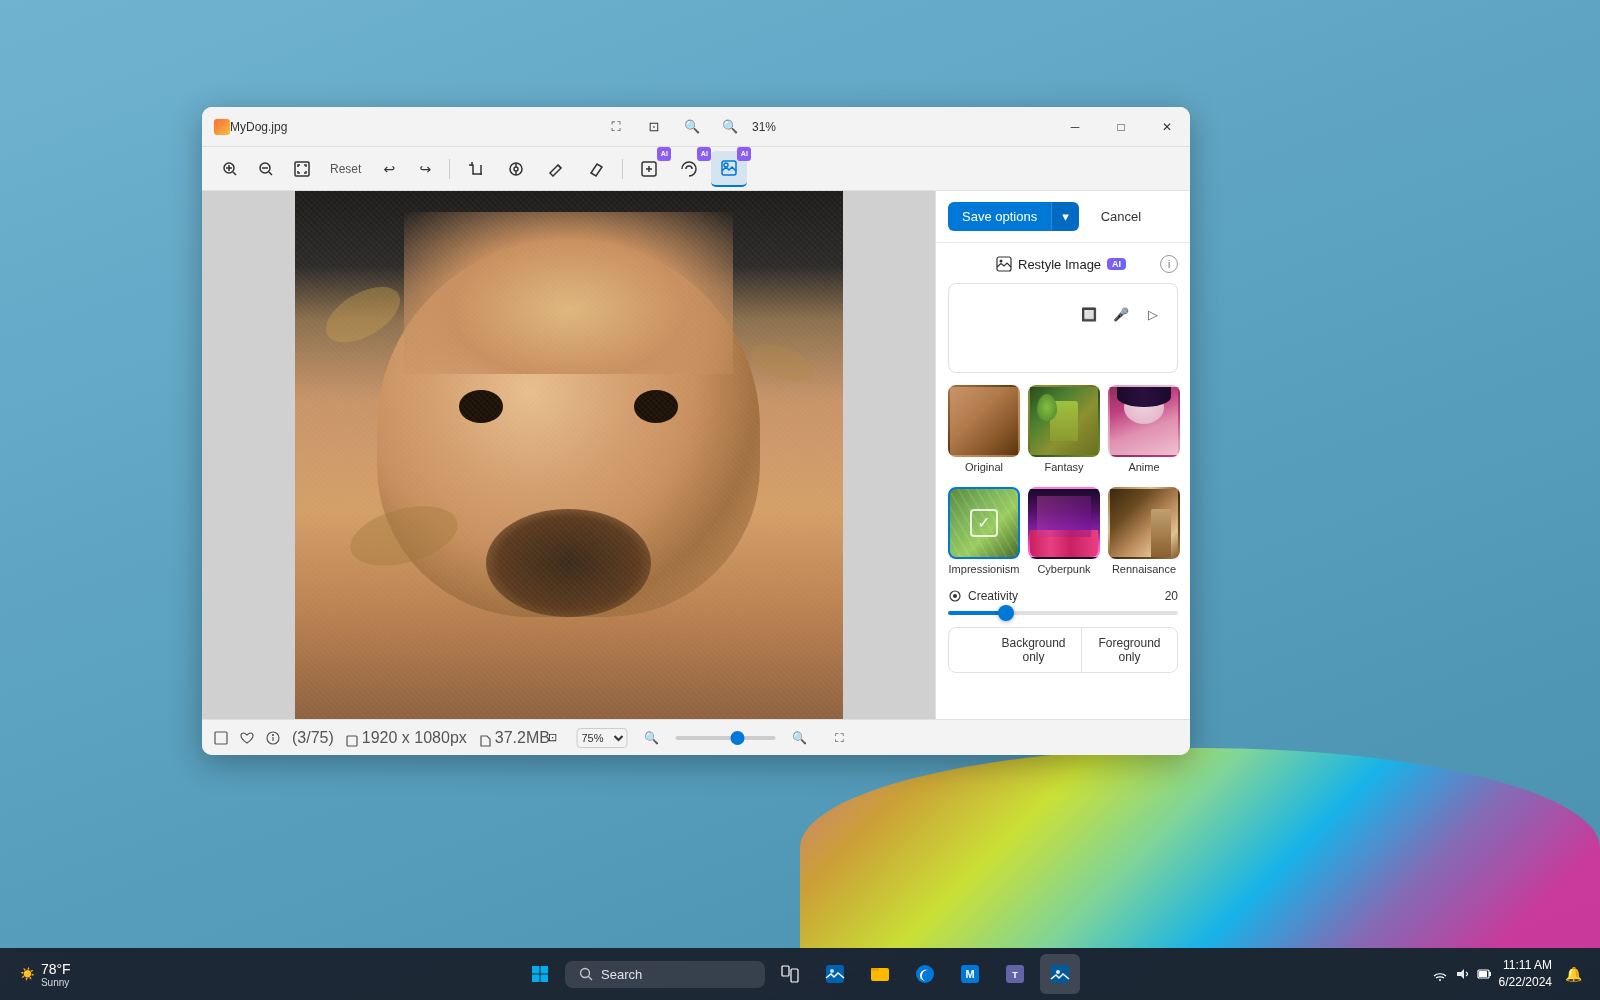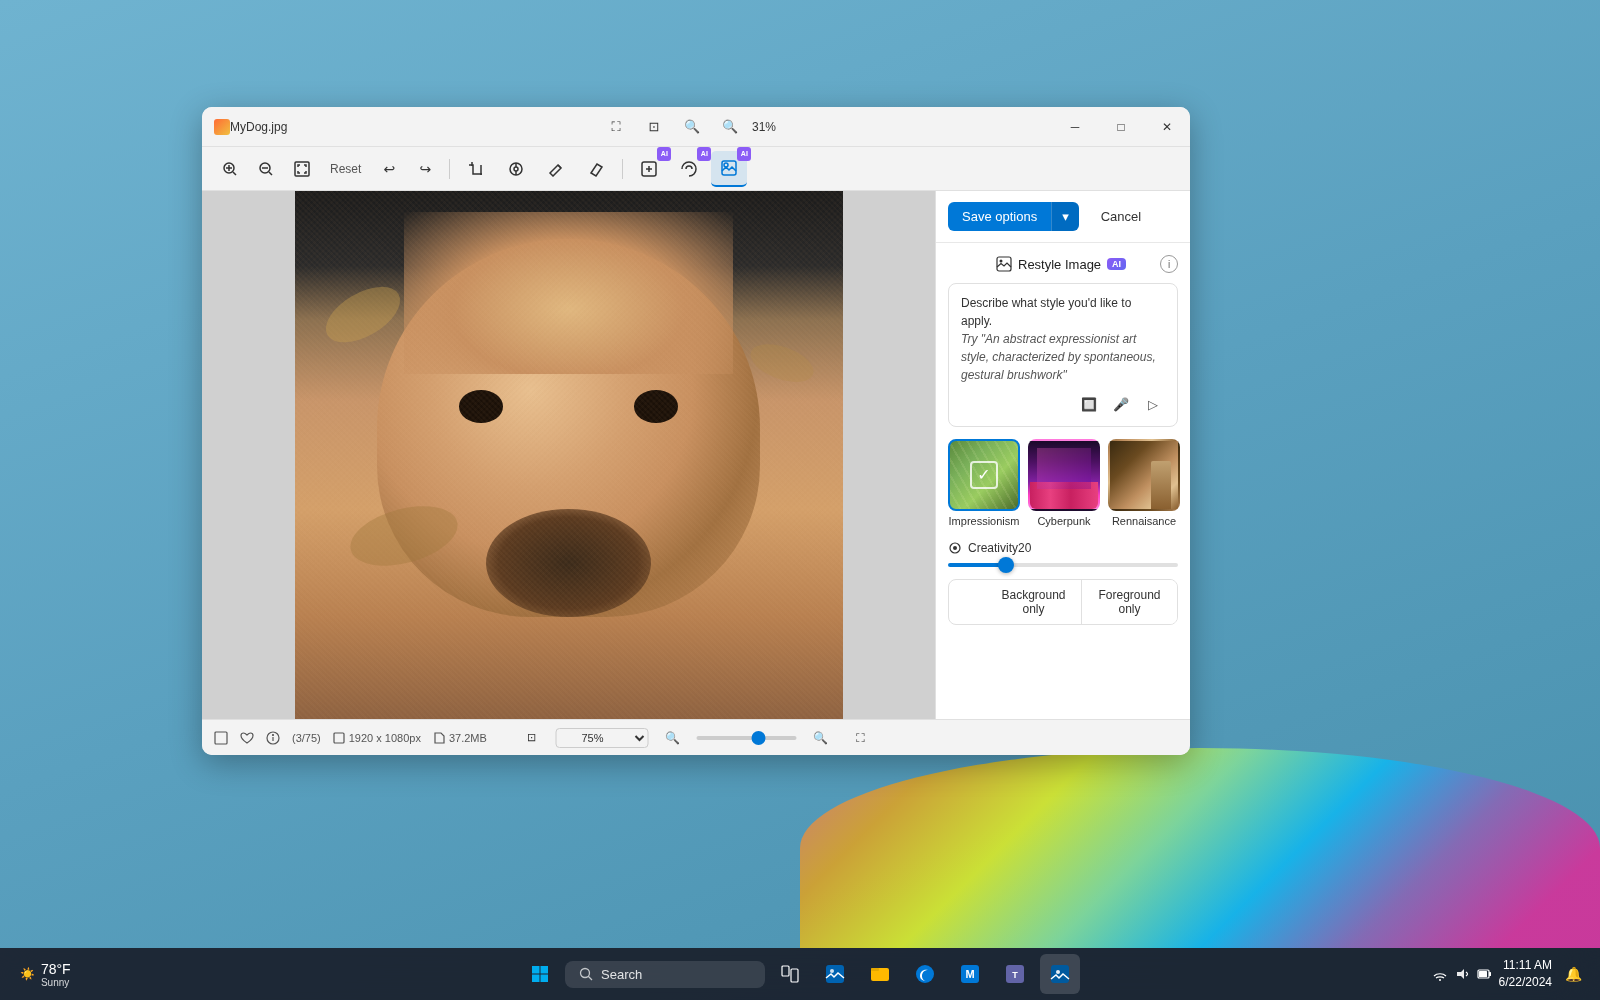--- a/index.html
+++ b/index.html
@@ -276,40 +276,40 @@
       display: flex;
       align-items: center;
       padding: 0 12px;
       gap: 12px;
     }
 
     .status-item {
       display: flex;
       align-items: flex-end;
       gap: 4px;
-      font-size: 11px;
+      font-size: 16px;
       color: #555;
     }
 
     .zoom-control {
       display: flex;
       align-items: center;
       gap: 8px;
       position: absolute;
       left: 50%;
       transform: translateX(-50%);
     }
 
     .zoom-select {
       font-size: 11px;
       color: #333;
       background: transparent;
       border: 1px solid #ccc;
       border-radius: 4px;
-      padding: 2px 21px;
+      padding: 2px 0;
       cursor: pointer;
     }
 
     .zoom-slider {
       width: 100px;
       height: 4px;
       background: #ccc;
       border-radius: 2px;
       position: relative;
     }
@@ -508,20 +508,21 @@
     .thumb-renaissance { background: linear-gradient(135deg, #8b7355, #c4a882, #2a1a0a, #6b5a3a); }
 
     
     .creativity-section {
       margin-bottom: 12px;
     }
 
     .creativity-header {
       display: flex;
       align-items: center;
+      justify-content: space-between;
       margin-bottom: 8px;
     }
 
     .creativity-label {
       display: flex;
       align-items: center;
       gap: 6px;
       font-size: 12px;
       color: #333;
     }
@@ -770,31 +771,50 @@
               <circle cx="5" cy="5" r="1.5" fill="#333"></circle>
               <polyline points="1,11 5,7.5 8,10 11,7 15,11" stroke="#333" stroke-width="1.2" fill="none"></polyline>
             </svg>
             <span>Restyle Image</span>
             <span class="ai-badge-purple">AI</span>
           </div>
           <div class="info-icon">i</div>
         </div>
 
         <div class="prompt-area">
-          <div class="prompt-placeholder">
-            <span>Describe what style you'd like to apply.</span><br>
-            <em>Try "An abstract expressionist art style, characterized by spontaneous, gestural brushwork"</em>
-          </div>
           <div class="prompt-actions">
             <button class="prompt-action-btn">🔲</button>
             <button class="prompt-action-btn">🎤</button>
             <button class="prompt-action-btn">▷</button>
           </div>
         </div>
 
+        <div class="style-grid">
+
+          <div class="style-item">
+            <div class="style-thumb thumb-original" style="background: linear-gradient(135deg, #c8956a 0%, #b07a4a 40%, #8b5a2b 70%, #5a3510 100%);"></div>
+            <span class="style-label">Original</span>
+          </div>
+
+          <div class="style-item">
+            <div class="style-thumb thumb-fantasy" style="background: linear-gradient(135deg, #2a4a20 0%, #4a8030 30%, #8b9030 60%, #6b7020 100%); position:relative; overflow:hidden;">
+              <div style="position:absolute; top:20%; left:30%; width:40%; height:60%; background: linear-gradient(180deg, #a0c040, #8a9a30); border-radius: 3px 3px 0 0;"></div>
+              <div style="position:absolute; top:10%; left:10%; width:30%; height:40%; background: radial-gradient(ellipse, #80c040, #50802a); border-radius: 50% 50% 50% 50% / 60% 60% 40% 40%;"></div>
+            </div>
+            <span class="style-label">Fantasy</span>
+          </div>
+
+          <div class="style-item">
+            <div class="style-thumb thumb-anime" style="background: linear-gradient(160deg, #8b2d5a 0%, #c04080 30%, #e090b0 60%, #f0c0d0 100%); position:relative; overflow:hidden;">
+              <div style="position:absolute; top:5%; left:20%; width:60%; height:50%; background: radial-gradient(ellipse, #f0d0e0, #e0b0c0); border-radius: 50%;"></div>
+              <div style="position:absolute; top:0; left:10%; width:80%; height:30%; background: linear-gradient(90deg, #1a0a2a, #2a1040, #1a0a2a); border-radius: 0 0 50% 50%;"></div>
+            </div>
+            <span class="style-label">Anime</span>
+          </div>
+        </div>
 
         <div class="style-grid">
 
           <div class="style-item">
             <div class="style-thumb selected" style="background: linear-gradient(135deg, #5b8a3c 0%, #7ab05a 30%, #9acc60 60%, #4a6b2a 100%); position:relative; overflow:hidden;">
               <div style="position:absolute; inset:0; background: repeating-linear-gradient(60deg, rgba(255,255,200,0.1) 0px, rgba(255,255,200,0.1) 2px, transparent 2px, transparent 8px);"></div>
               <div style="position:absolute; top:30%; left:30%; width:40%; height:40%; border: 2px solid rgba(255,255,255,0.8); border-radius:4px; display:flex; align-items:center; justify-content:center;">
                 <span style="color:white; font-size:16px;">✓</span>
               </div>
             </div>

